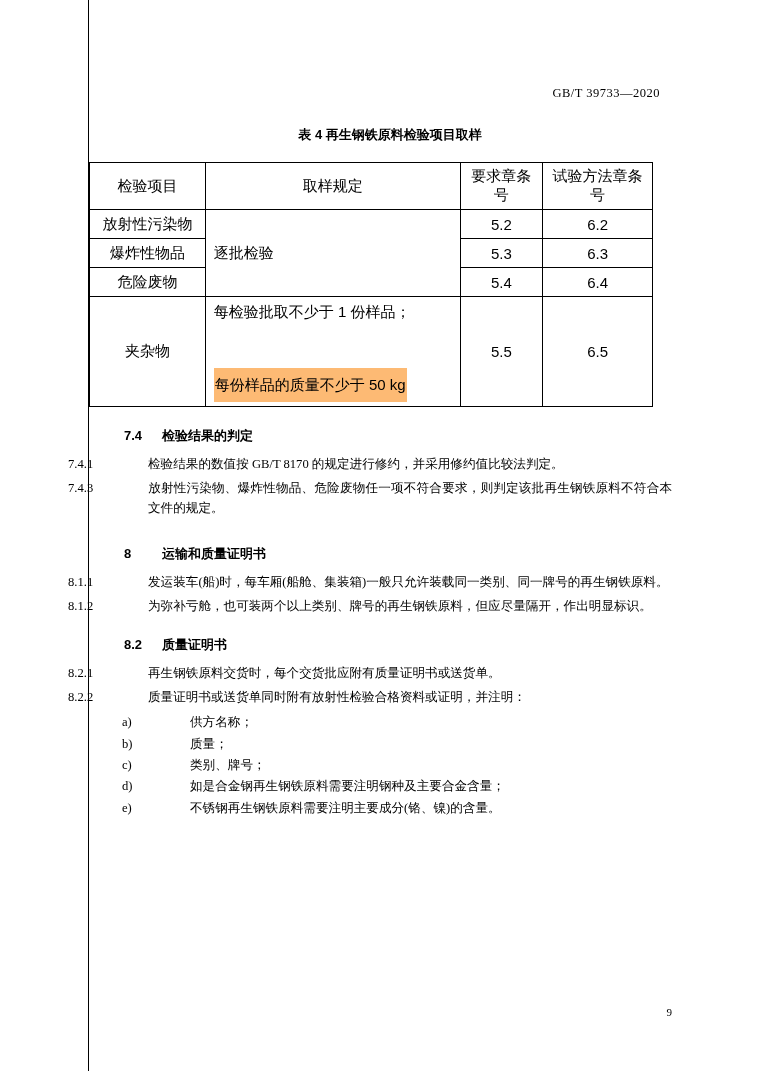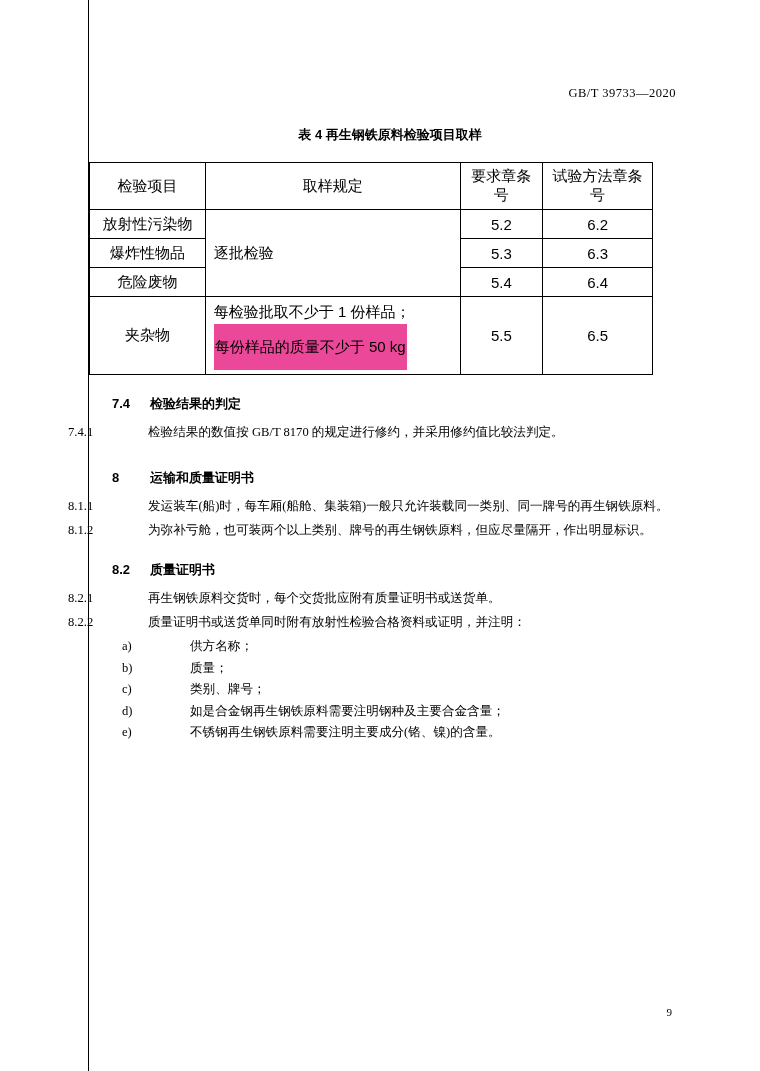--- a/index.html
+++ b/index.html
@@ -23,21 +23,21 @@
   .left-rule {
     position: absolute;
     left: 88px;
     top: 0px;
     width: 1px;
     height: 1071px;
     background: #000000;
   }
   .header {
     position: absolute;
-    right: 84px;
+    right: 100px;
     top: 86px;
     font-size: 12.5px;
     letter-spacing: 0.5px;
     font-family: "Liberation Serif", serif;
   }
   .content {
     position: absolute;
     left: 108px;
     top: 0;
     width: 564px;
@@ -73,27 +73,28 @@
   }
   .col1 { width: 118px; }
   .col2 { width: 278px; }
   .col3 { width: 78px; }
   .col4 { width: 110px; }
   .cell-two-line {
     line-height: 1.5;
   }
   .highlight-box {
     display: inline-block;
-    background: #ec4899;
-    padding: 12px 1px;
+    background: #fdba74;
+    padding: 6px 1px;
+    margin-top: 44px;
   }
   h3.sec {
     font-size: 13px;
     font-weight: bold;
-    margin: 20px 0 10px 4px;
+    margin: 20px 0 10px 16px;
     font-family: "Liberation Sans", sans-serif;
   }
   h3.sec .num {
     display: inline-block;
     min-width: 38px;
   }
   h3.sec.big {
     margin-top: 26px;
   }
   p.para {
@@ -183,20 +184,21 @@
           <td>5.5</td>
           <td>6.5</td>
         </tr>
       </tbody>
     </table>
 
     <h3 class="sec">
       <span class="num">7.4</span><span>检验结果的判定</span>
     </h3>
     <p class="para hang"><span class="lbl">7.4.1</span><span>检验结果的数值按 GB/T 8170 的规定进行修约，并采用修约值比较法判定。</span></p>
+    <p class="para hang"><span class="lbl">7.4.3</span><span>放射性污染物、爆炸性物品、危险废物任一项不符合要求，则判定该批再生钢铁原料不符合本文件的规定。</span></p>
 
     <h3 class="sec big">
       <span class="num">8</span><span>运输和质量证明书</span>
     </h3>
 
     <p class="para hang"><span class="lbl">8.1.1</span><span>发运装车(船)时，每车厢(船舱、集装箱)一般只允许装载同一类别、同一牌号的再生钢铁原料。</span></p>
     <p class="para hang"><span class="lbl">8.1.2</span><span>为弥补亏舱，也可装两个以上类别、牌号的再生钢铁原料，但应尽量隔开，作出明显标识。</span></p>
 
     <h3 class="sec">
       <span class="num">8.2</span><span>质量证明书</span>

